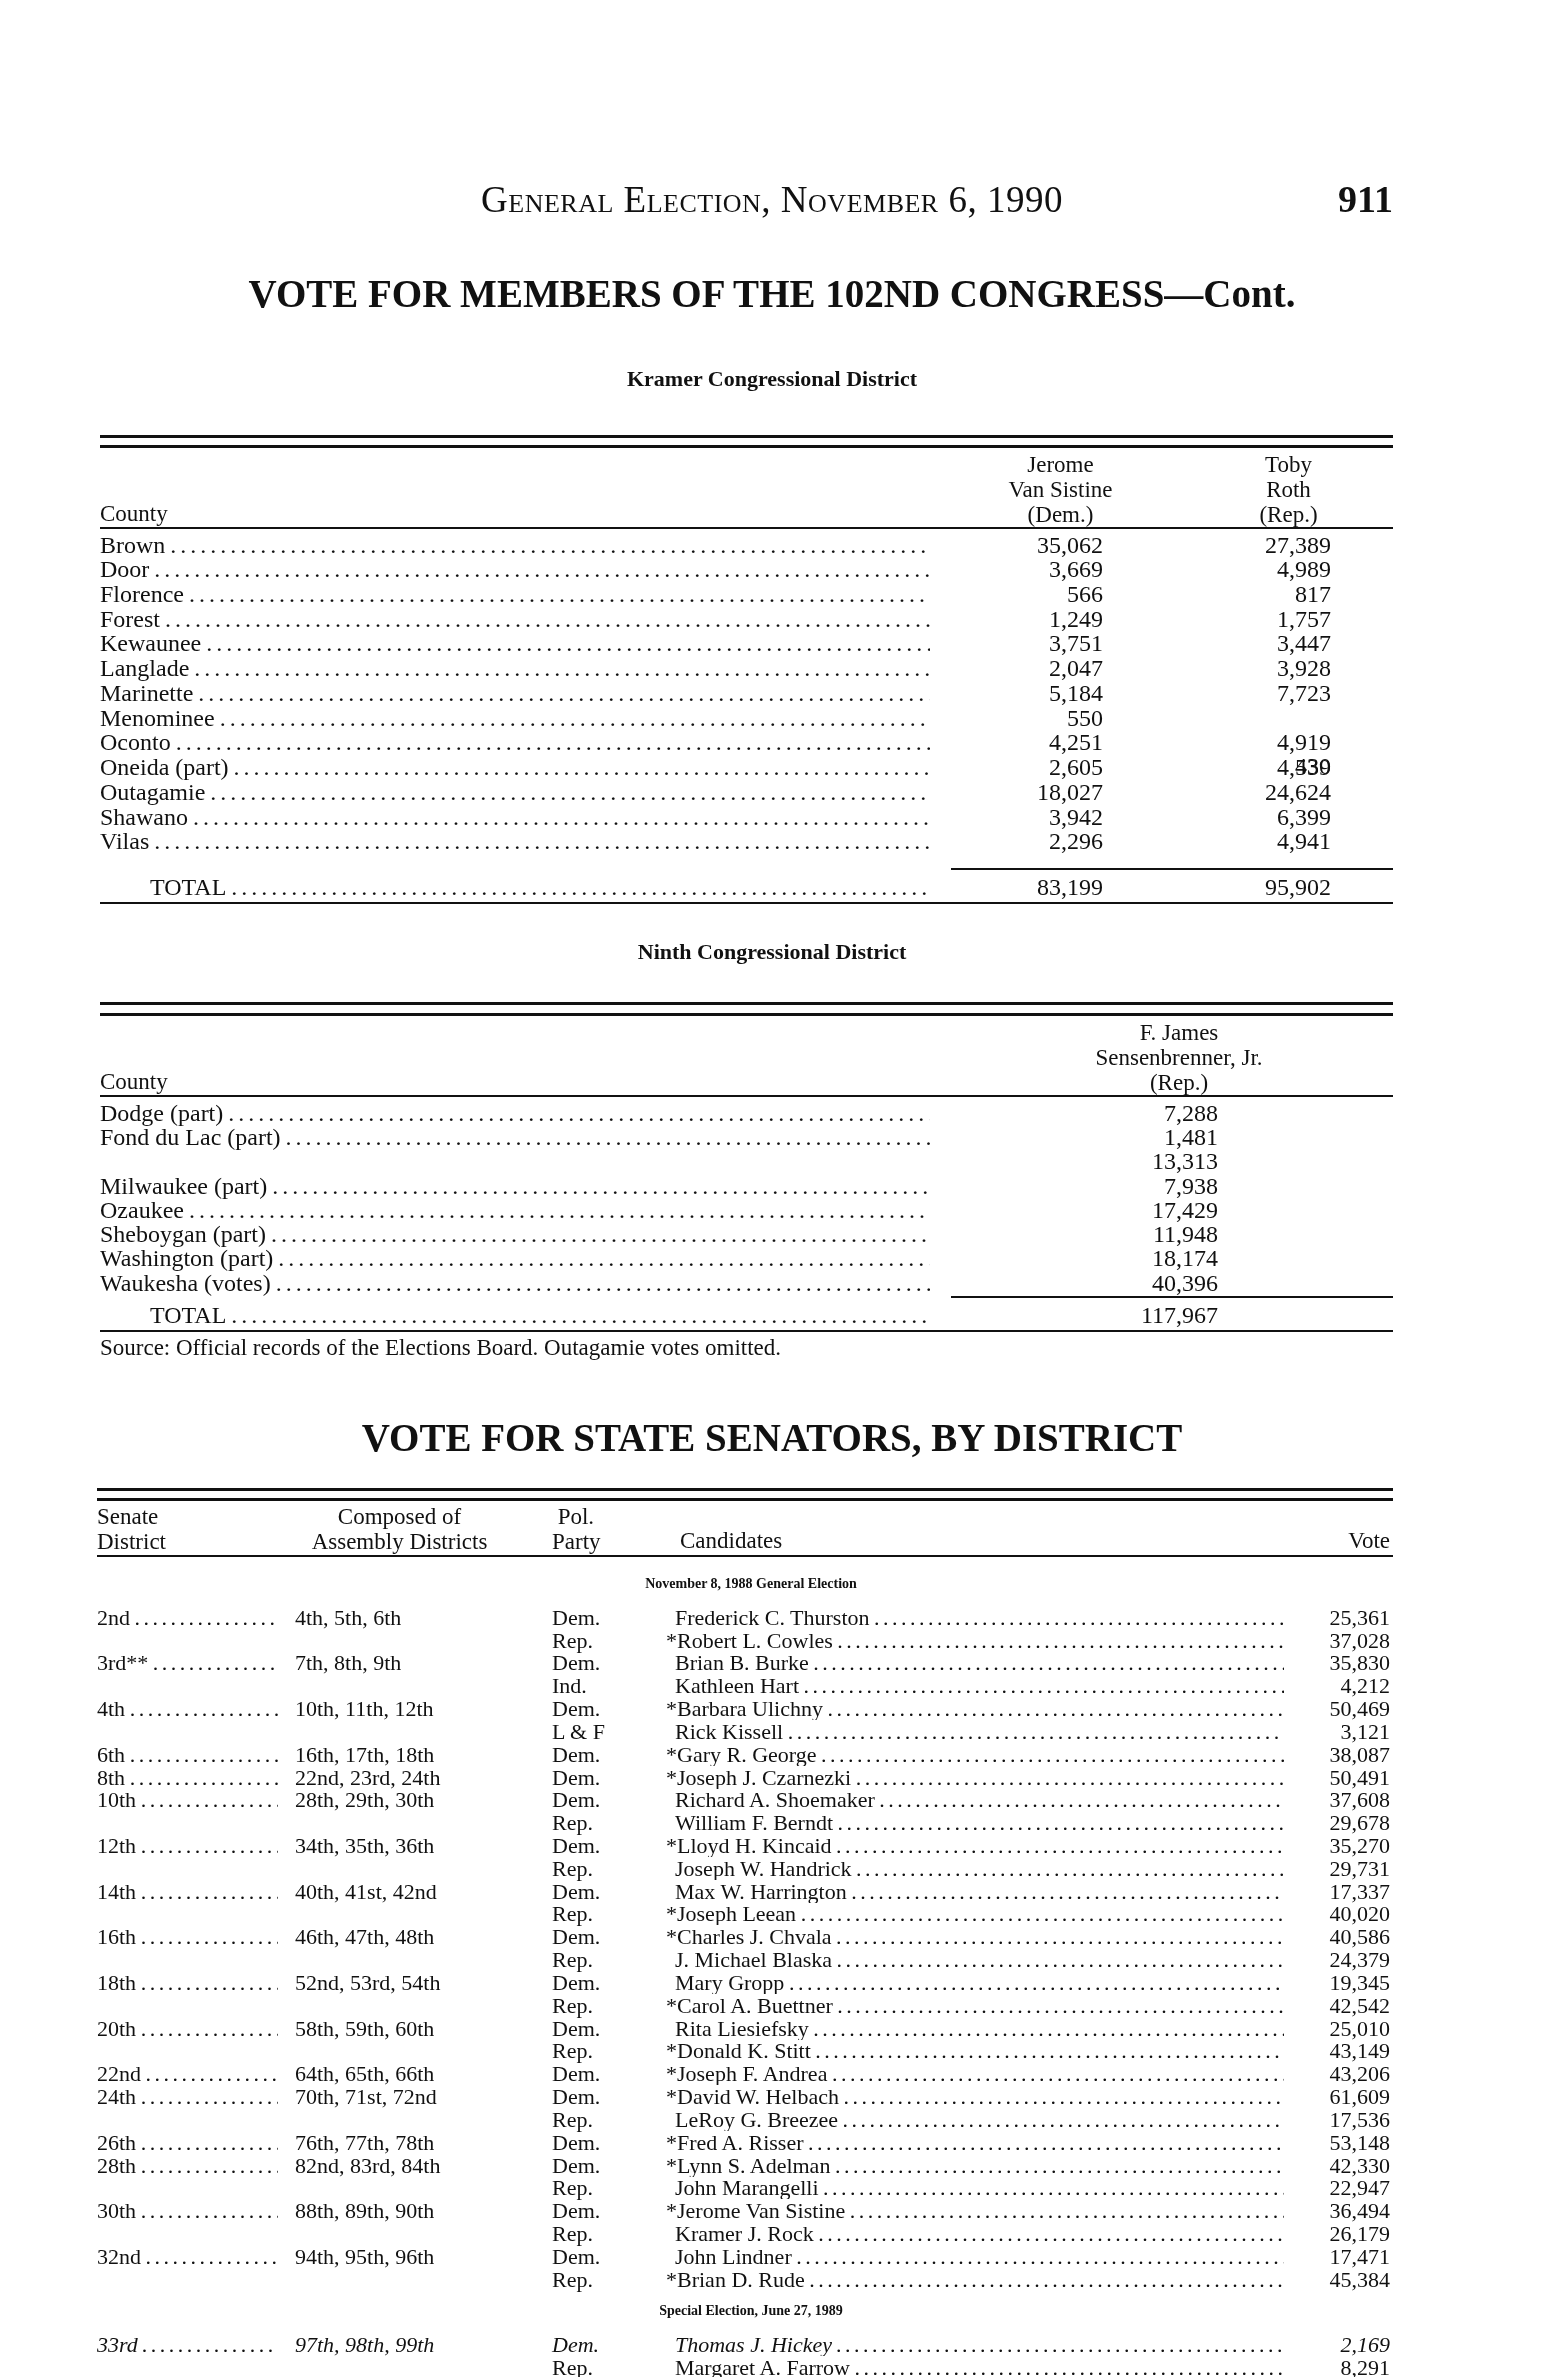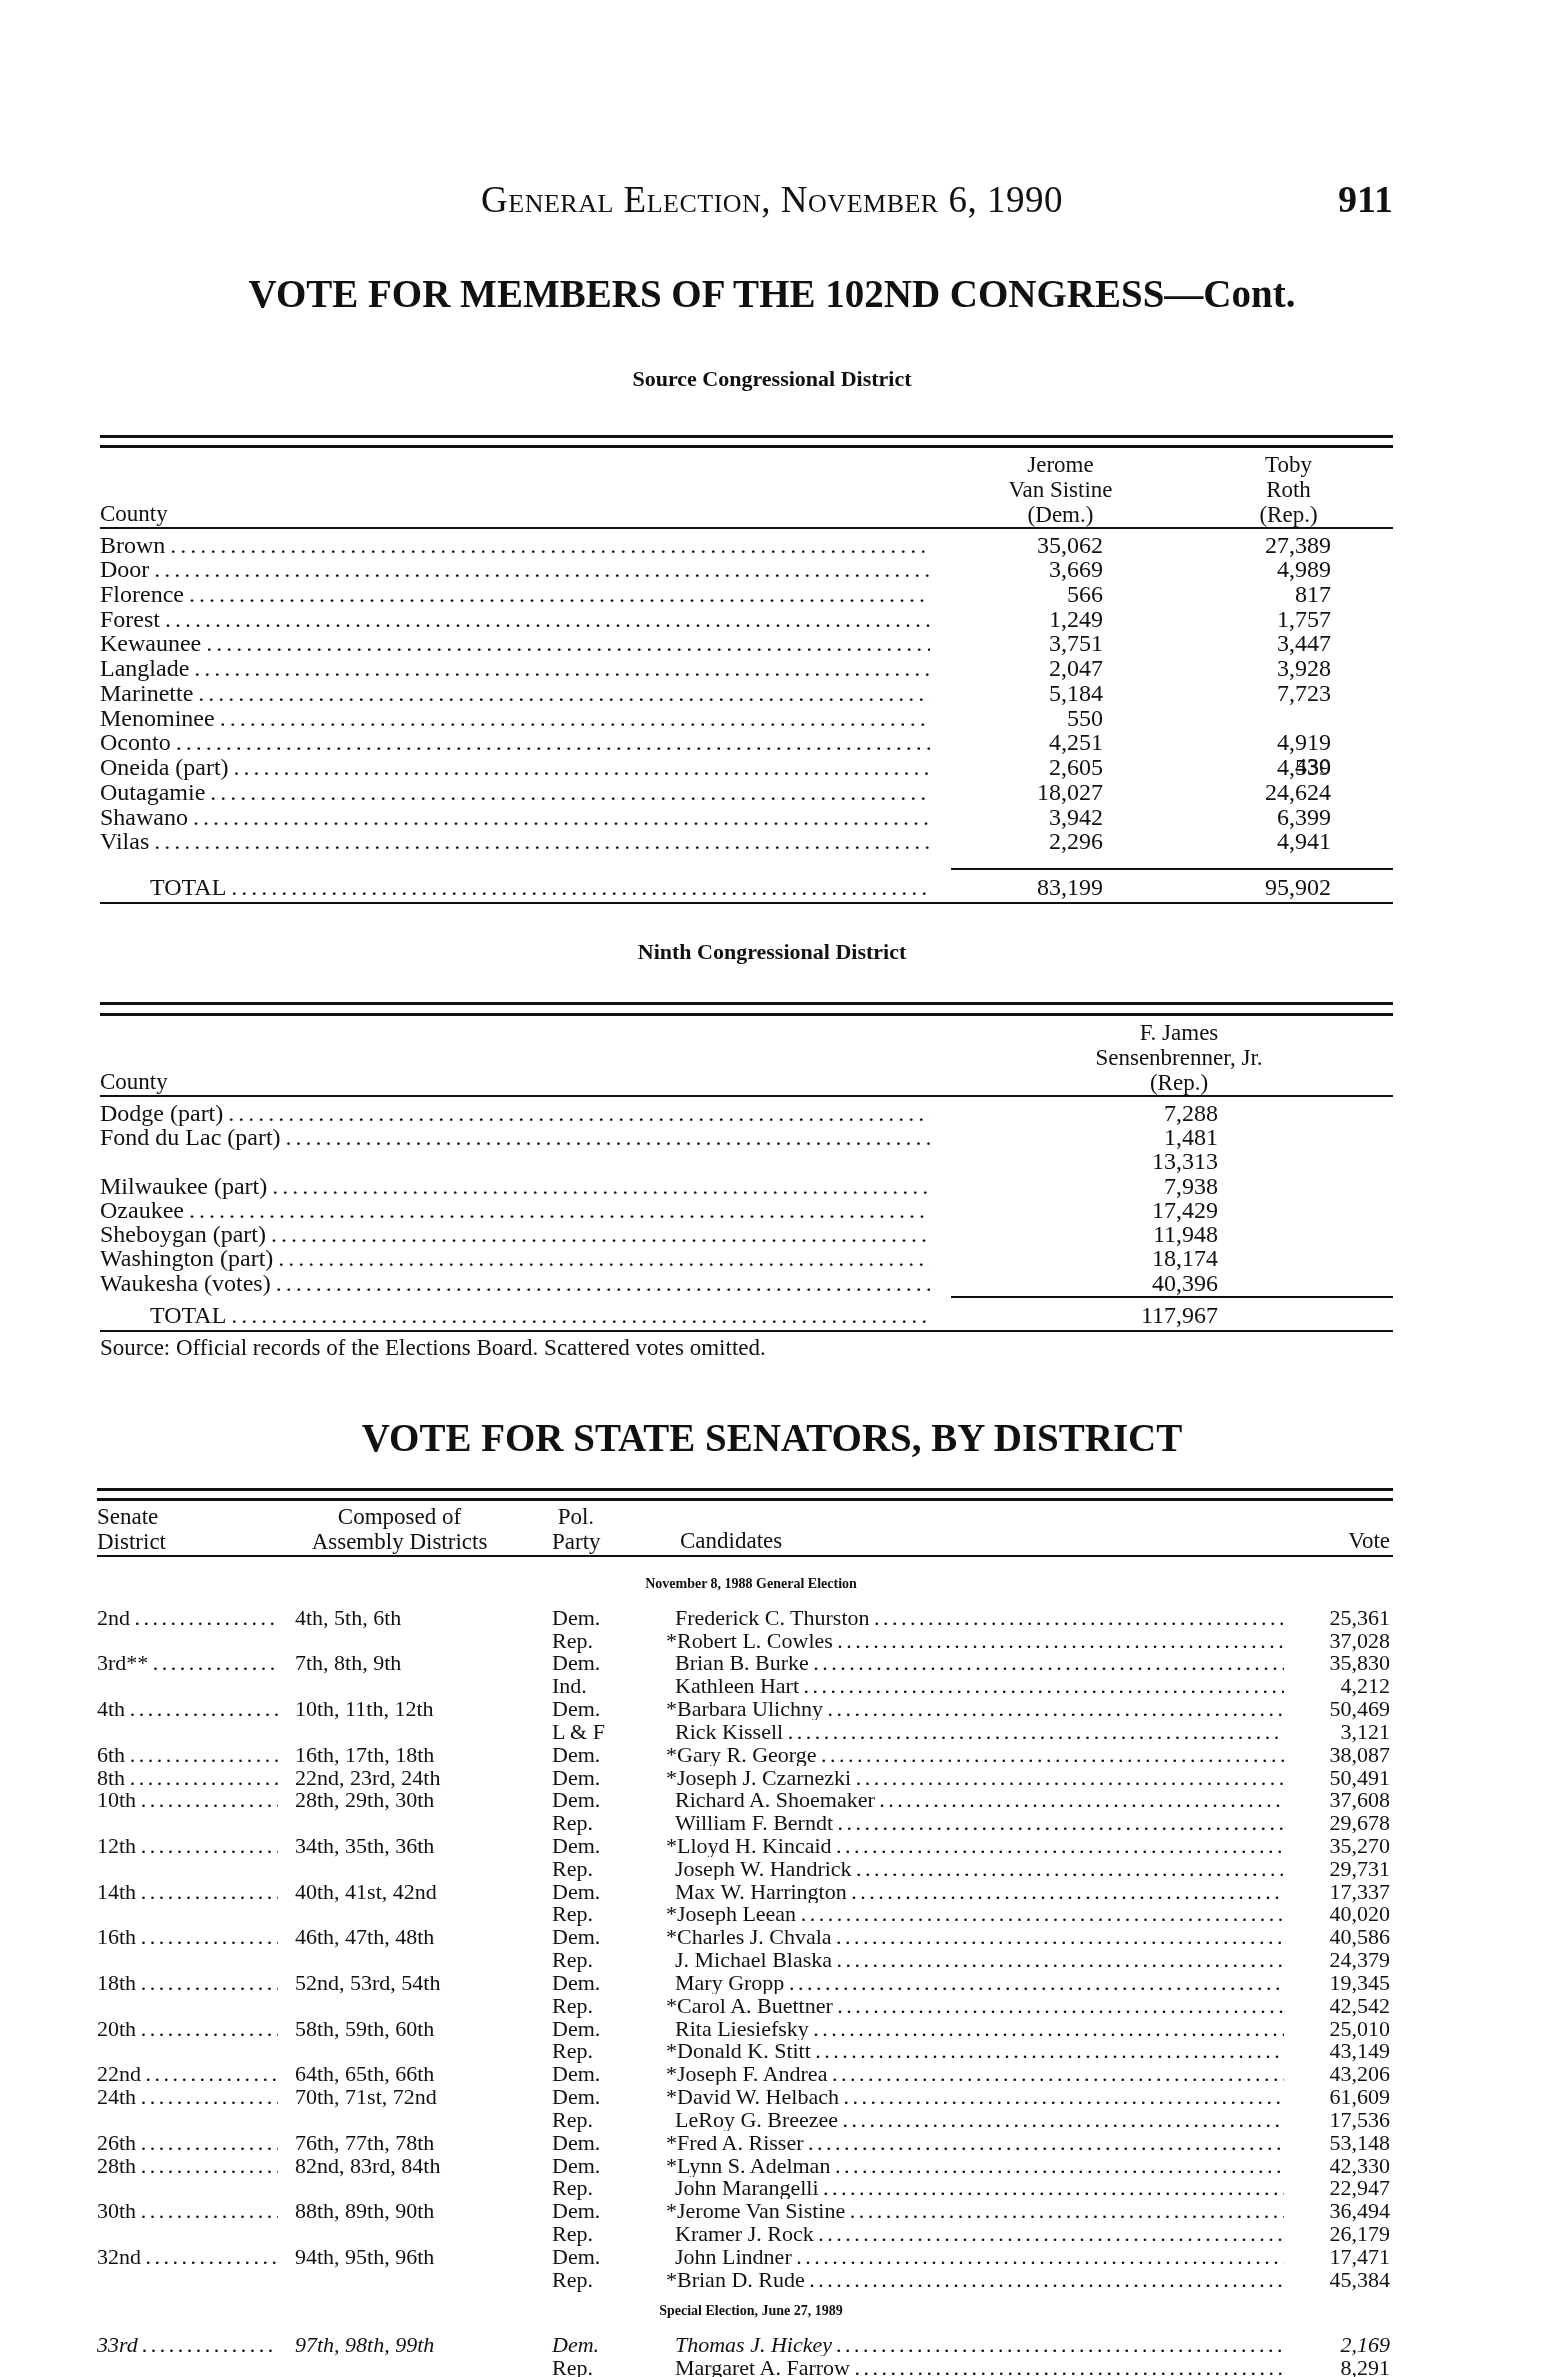--- a/index.html
+++ b/index.html
@@ -27,21 +27,21 @@
 </head>
 <body>
 
 <div class="abs running-head">
   <span class="sc">General Election, November 6, 1990</span>
 </div>
 <div class="abs page-no">911</div>
 
 <div class="abs main-title">VOTE FOR MEMBERS OF THE 102ND CONGRESS—Cont.</div>
 
-<div class="abs sub-title">Source Congressional District</div>
+<div class="abs sub-title">Kramer Congressional District</div>
 <div class="rule" style="left:100px; width:1293px; top:435px;"></div>
 <div class="rule" style="left:100px; width:1293px; top:445px;"></div>
 
 <div class="abs hdr center" style="left:989px; width:143px; top:452px;">
   <div>Jerome</div>
   <div>Van Sistine</div>
   <div>(Dem.)</div>
 </div>
 <div class="abs hdr center" style="left:1217px; width:143px; top:452px;">
   <div>Toby</div>
@@ -169,21 +169,21 @@
       <div class="abs cell leader" style="left:100px; width:830px;">Waukesha (votes)</div>
       <div class="abs cell num" style="left:1094px; width:124px;">40,396</div>
     </div>
   </div>
 <div class="rule" style="left:951px; width:442px; top:1296px; height:2.4px;"></div>
 <div class="row" style="top:1303px;">
   <div class="abs cell leader" style="left:150px; width:780px;">TOTAL</div>
   <div class="abs cell num" style="left:1094px; width:124px;">117,967</div>
 </div>
 <div class="rule" style="left:100px; width:1293px; top:1330px; height:2.4px;"></div>
-<div class="abs source" style="left:100px; top:1335px;">Source: Official records of the Elections Board. Scattered votes omitted.</div>
+<div class="abs source" style="left:100px; top:1335px;">Source: Official records of the Elections Board. Outagamie votes omitted.</div>
 
 <div class="abs main-title" style="top:1415px;">VOTE FOR STATE SENATORS, BY DISTRICT</div>
 <div class="rule" style="left:97px; width:1296px; top:1488px;"></div>
 <div class="rule" style="left:97px; width:1296px; top:1498px;"></div>
 
 <div class="abs hdr" style="left:97px; top:1504px;">
   <div>Senate</div>
   <div>District</div>
 </div>
 <div class="abs hdr center" style="left:290px; width:219px; top:1504px;">

